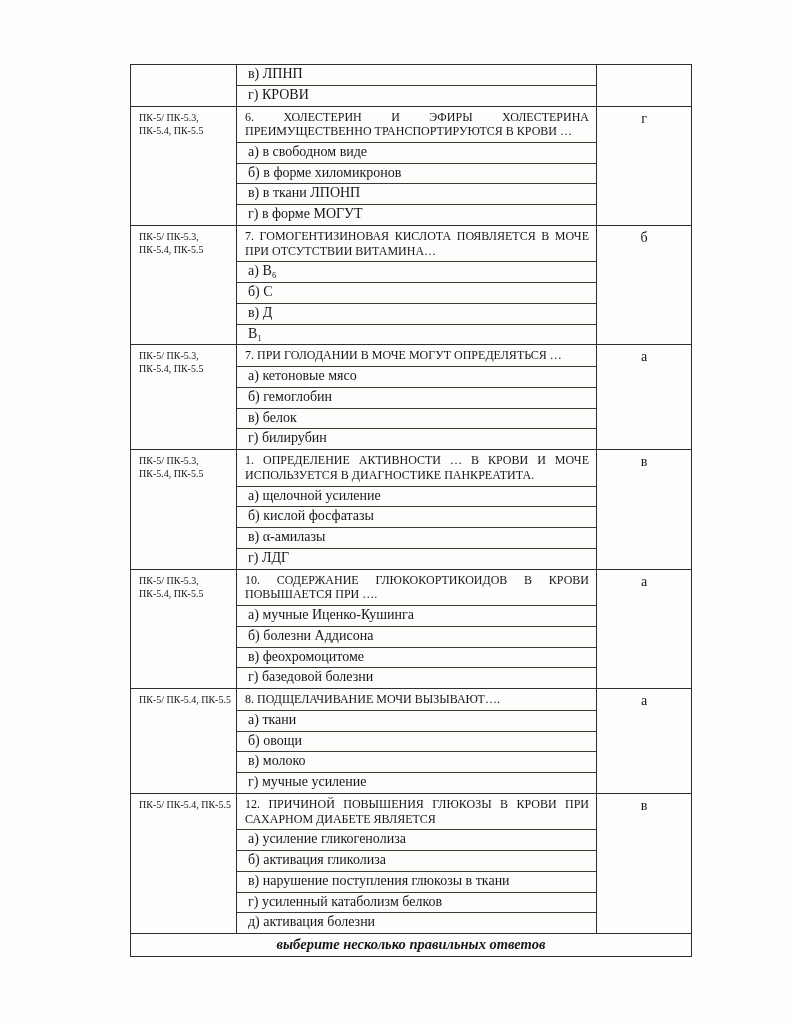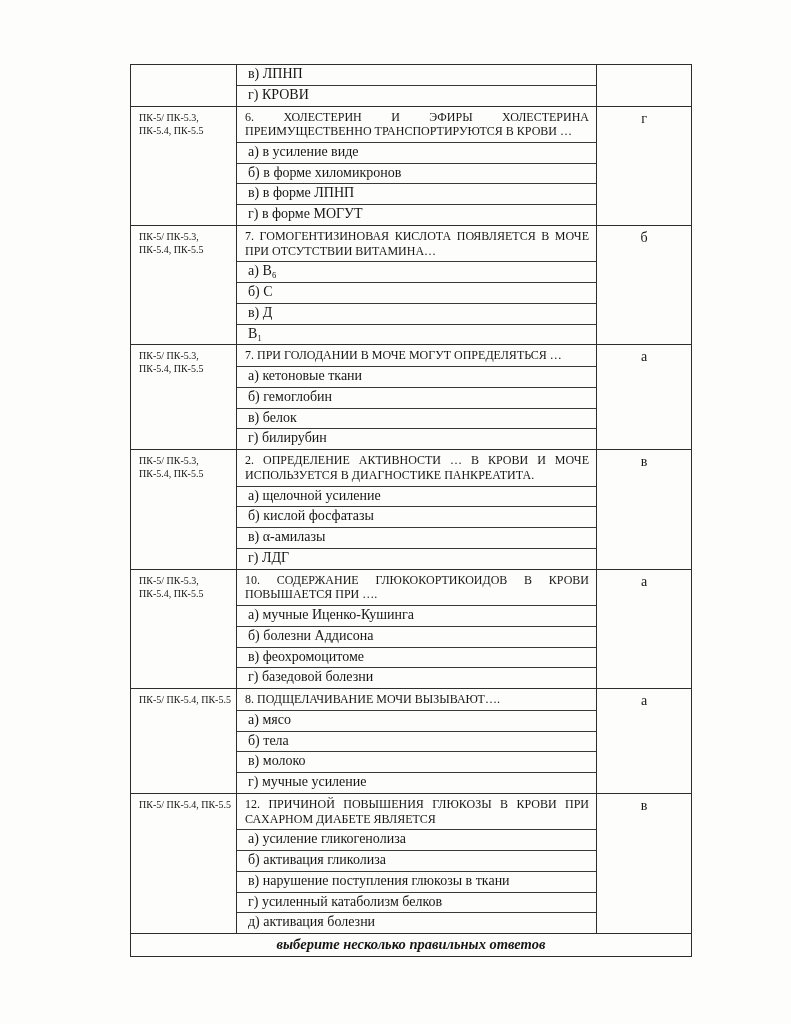--- a/index.html
+++ b/index.html
@@ -76,53 +76,53 @@
           <div class="option">г) КРОВИ</div>
         </td>
         <td class="ans"></td>
       </tr>
     </tbody>
     <tbody id="rows-single">
         <tr>
     <td class="comp">ПК-5/ ПК-5.3, ПК-5.4, ПК-5.5</td>
     <td class="qcell">
       <div class="qtext">6. ХОЛЕСТЕРИН И ЭФИРЫ ХОЛЕСТЕРИНА ПРЕИМУЩЕСТВЕННО ТРАНСПОРТИРУЮТСЯ В КРОВИ …</div>
-    <div class="option">а) в усиление виде</div>
+    <div class="option">а) в свободном виде</div>
             <div class="option">б) в форме хиломикронов</div>
-            <div class="option">в) в форме ЛПНП</div>
+            <div class="option">в) в ткани ЛПОНП</div>
             <div class="option">г) в форме МОГУТ</div>
           </td>
     <td class="ans">г</td>
   </tr>
         <tr>
     <td class="comp">ПК-5/ ПК-5.3, ПК-5.4, ПК-5.5</td>
     <td class="qcell">
       <div class="qtext">7. ГОМОГЕНТИЗИНОВАЯ КИСЛОТА ПОЯВЛЯЕТСЯ В МОЧЕ ПРИ ОТСУТСТВИИ ВИТАМИНА…</div>
     <div class="option">а) В₆</div>
             <div class="option">б) С</div>
             <div class="option">в) Д</div>
             <div class="option">В₁</div>
           </td>
     <td class="ans">б</td>
   </tr>
         <tr>
     <td class="comp">ПК-5/ ПК-5.3, ПК-5.4, ПК-5.5</td>
     <td class="qcell">
       <div class="qtext">7. ПРИ ГОЛОДАНИИ В МОЧЕ МОГУТ ОПРЕДЕЛЯТЬСЯ …</div>
-    <div class="option">а) кетоновые ткани</div>
+    <div class="option">а) кетоновые мясо</div>
             <div class="option">б) гемоглобин</div>
             <div class="option">в) белок</div>
             <div class="option">г) билирубин</div>
           </td>
     <td class="ans">а</td>
   </tr>
         <tr>
     <td class="comp">ПК-5/ ПК-5.3, ПК-5.4, ПК-5.5</td>
     <td class="qcell">
-      <div class="qtext">2. ОПРЕДЕЛЕНИЕ АКТИВНОСТИ … В КРОВИ И МОЧЕ ИСПОЛЬЗУЕТСЯ В ДИАГНОСТИКЕ ПАНКРЕАТИТА.</div>
+      <div class="qtext">1. ОПРЕДЕЛЕНИЕ АКТИВНОСТИ … В КРОВИ И МОЧЕ ИСПОЛЬЗУЕТСЯ В ДИАГНОСТИКЕ ПАНКРЕАТИТА.</div>
     <div class="option">а) щелочной усиление</div>
             <div class="option">б) кислой фосфатазы</div>
             <div class="option">в) α-амилазы</div>
             <div class="option">г) ЛДГ</div>
           </td>
     <td class="ans">в</td>
   </tr>
         <tr>
     <td class="comp">ПК-5/ ПК-5.3, ПК-5.4, ПК-5.5</td>
     <td class="qcell">
@@ -131,22 +131,22 @@
             <div class="option">б) болезни Аддисона</div>
             <div class="option">в) феохромоцитоме</div>
             <div class="option">г) базедовой болезни</div>
           </td>
     <td class="ans">а</td>
   </tr>
         <tr>
     <td class="comp">ПК-5/ ПК-5.4, ПК-5.5</td>
     <td class="qcell">
       <div class="qtext">8. ПОДЩЕЛАЧИВАНИЕ МОЧИ ВЫЗЫВАЮТ….</div>
-    <div class="option">а) мясо</div>
-            <div class="option">б) тела</div>
+    <div class="option">а) ткани</div>
+            <div class="option">б) овощи</div>
             <div class="option">в) молоко</div>
             <div class="option">г) мучные усиление</div>
           </td>
     <td class="ans">а</td>
   </tr>
         <tr>
     <td class="comp">ПК-5/ ПК-5.4, ПК-5.5</td>
     <td class="qcell">
       <div class="qtext">12. ПРИЧИНОЙ ПОВЫШЕНИЯ ГЛЮКОЗЫ В КРОВИ ПРИ САХАРНОМ ДИАБЕТЕ ЯВЛЯЕТСЯ</div>
     <div class="option">а) усиление гликогенолиза</div>

